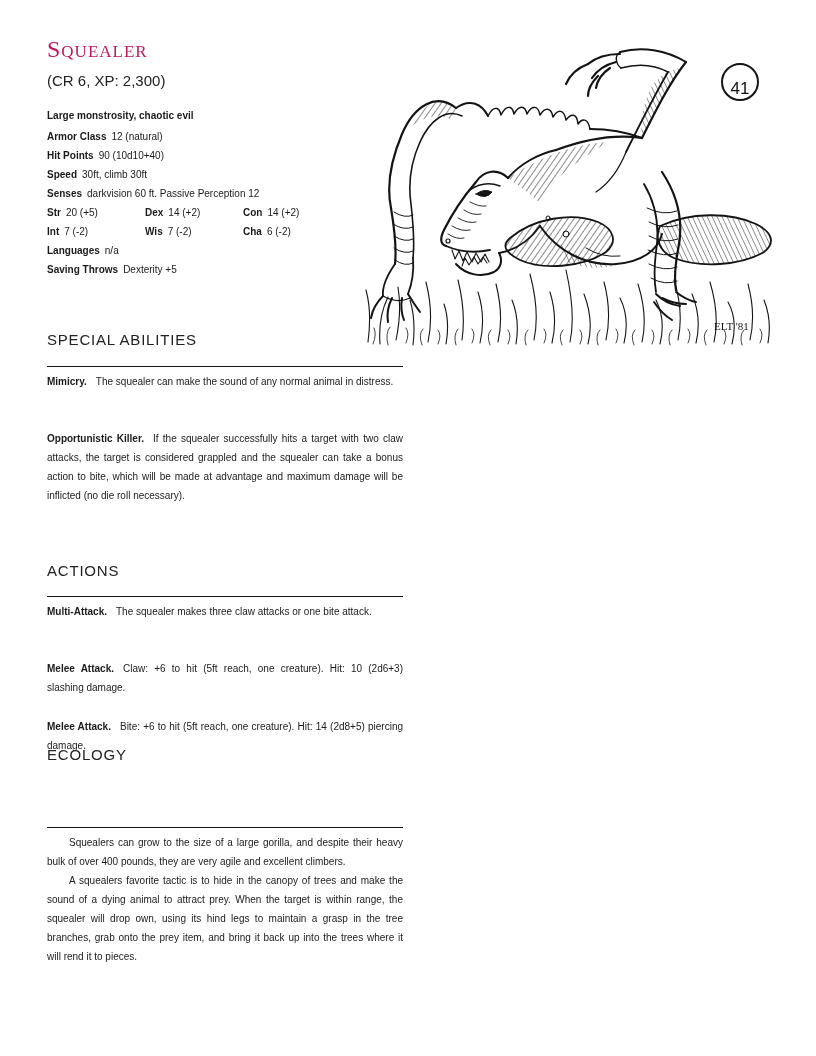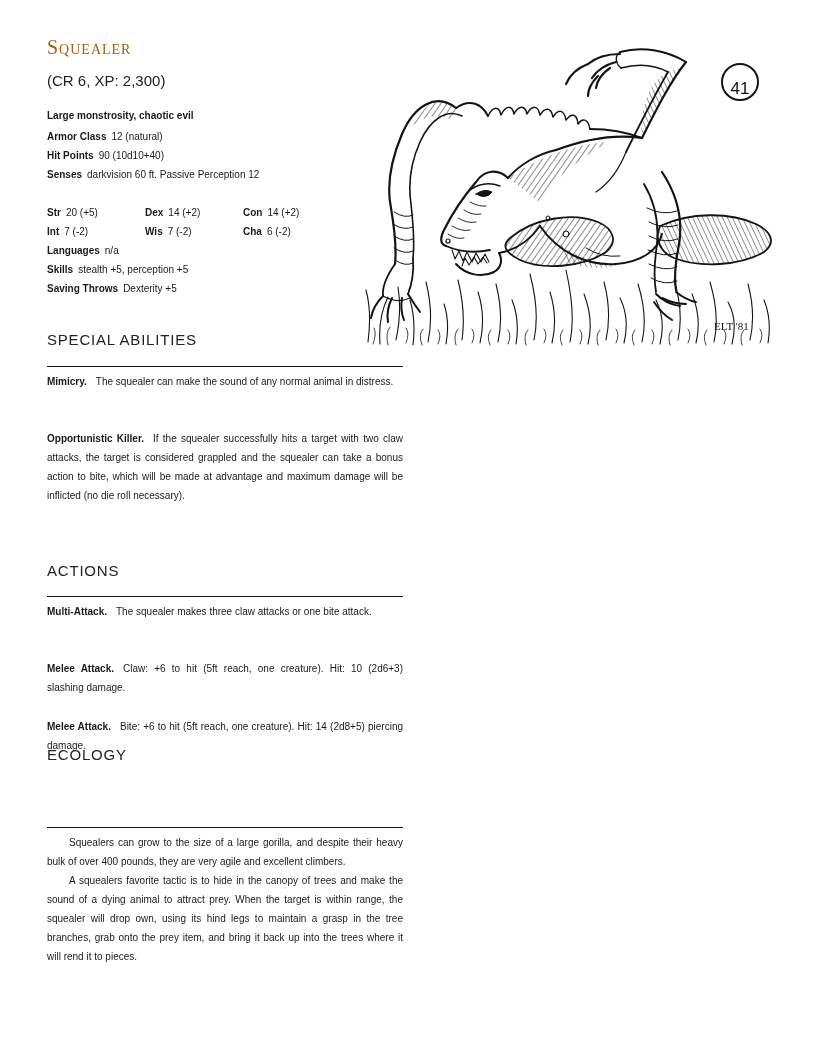--- a/index.html
+++ b/index.html
@@ -9,21 +9,21 @@
     font-family:"Liberation Sans", sans-serif;
     -webkit-font-smoothing:antialiased;
     overflow:hidden;
   }
   .abs{position:absolute;}
   
   .title{
     left:47px;top:36px;
     font-family:"Liberation Serif", serif;
     font-variant:small-caps;
-    font-size:20px;letter-spacing:1px;color:#a16207;
+    font-size:24px;letter-spacing:1px;color:#be185d;
   }
   .subtitle{left:47px;top:72px;font-size:15px;color:#222;}
   
   .col{left:47px;width:356px;font-size:10px;line-height:19px;color:#1a1a1a;}
   .typeline{top:106px;font-weight:bold;}
   .stats1{top:127px;}
   .stats2{top:241px;}
   .stat-line b{margin-right:5px;}
   .abilities{
     top:203px;display:grid;
@@ -56,35 +56,35 @@
 </div>
 
 <div class="abs title">Squealer</div>
 <div class="abs subtitle">(CR 6, XP: 2,300)</div>
 
 <div class="abs col typeline">Large monstrosity, chaotic evil</div>
 
 <div class="abs col stats1">
   <div class="stat-line"><b>Armor Class</b><span>12 (natural)</span></div>
   <div class="stat-line"><b>Hit Points</b><span>90 (10d10+40)</span></div>
+  <div class="stat-line"><b>Speed</b><span>30ft, climb 30ft</span></div>
   <div class="stat-line"><b>Senses</b><span>darkvision 60 ft.  Passive Perception 12</span></div>
 </div>
 
 <div class="abs col abilities">
   <div><b>Str</b><span>20 (+5)</span></div>
   <div><b>Dex</b><span>14 (+2)</span></div>
   <div><b>Con</b><span>14 (+2)</span></div>
   <div><b>Int</b><span>7 (-2)</span></div>
   <div><b>Wis</b><span>7 (-2)</span></div>
   <div><b>Cha</b><span>6 (-2)</span></div>
 </div>
 
 <div class="abs col stats2">
   <div class="stat-line"><b>Languages</b><span>n/a</span></div>
-  <div class="stat-line"><b>Skills</b><span>stealth +5, perception +5</span></div>
   <div class="stat-line"><b>Saving Throws</b><span>Dexterity +5</span></div>
 </div>
 
 <div class="abs col sec-head" style="top:330px">SPECIAL ABILITIES</div>
 <div class="abs rule" style="top:366px"></div>
 <div class="abs col para" style="top:372px">
   <span class="lead">Mimicry.</span><span>The squealer can make the sound of any normal animal in distress.</span>
 </div>
 <div class="abs col para" style="top:429px">
   <span class="lead">Opportunistic Killer.</span><span>If the squealer successfully hits a target with two claw attacks, the target is considered grappled and the squealer can take a bonus action to bite, which will be made at advantage and maximum damage will be inflicted (no die roll necessary).</span>

